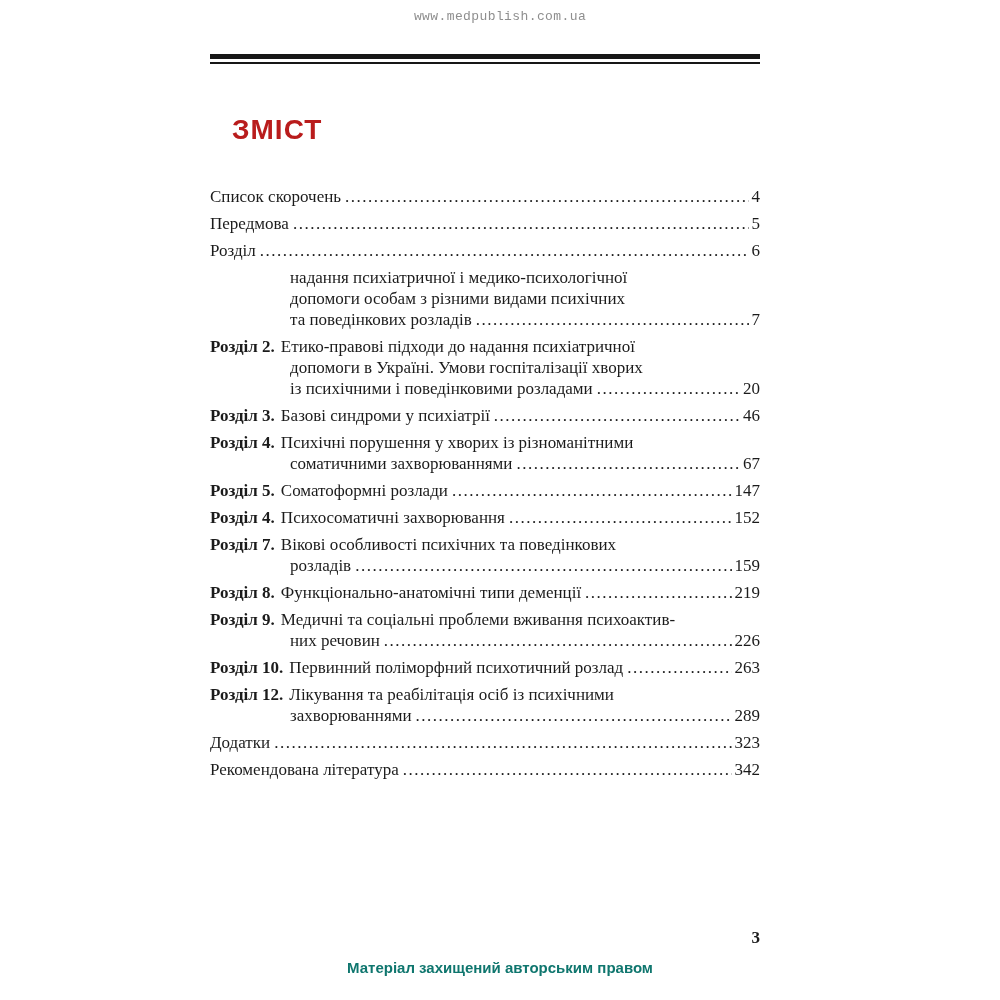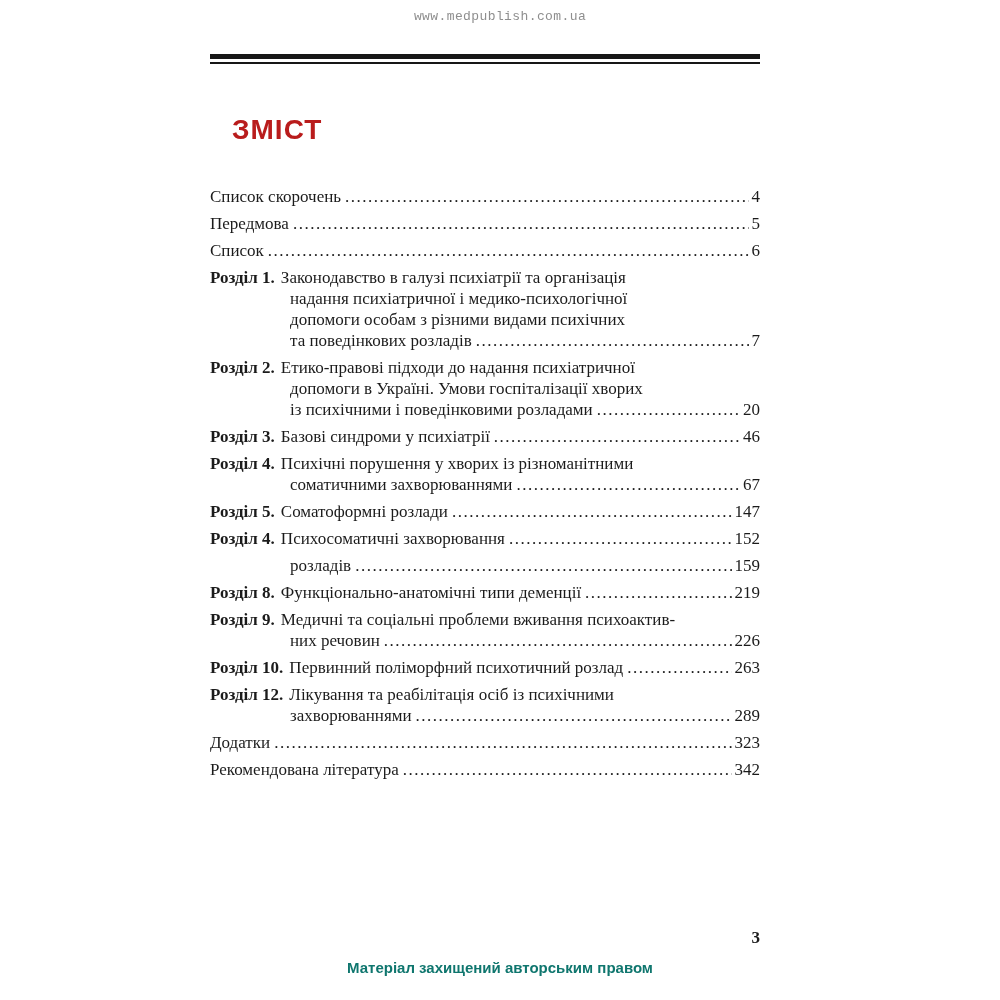--- a/index.html
+++ b/index.html
@@ -109,30 +109,26 @@
         </div>
         <div class="entry">
           <div class="line">
             <span class="text">Передмова</span>
             <span class="leader"></span>
             <span class="pagenum">5</span>
           </div>
         </div>
         <div class="entry">
           <div class="line">
-            <span class="text">Список</span>
+            <span class="text">Розділ</span>
             <span class="leader"></span>
             <span class="pagenum">6</span>
           </div>
         </div>
         <div class="entry">
-          <div class="line">
-            <span class="label">Розділ 1.</span>
-            <span class="text">Законодавство в галузі психіатрії та організація</span>
-          </div>
           <div class="line indent">
             <span class="text">надання психіатричної і медико-психологічної</span>
           </div>
           <div class="line indent">
             <span class="text">допомоги особам з різними видами психічних</span>
           </div>
           <div class="line indent">
             <span class="text">та поведінкових розладів</span>
             <span class="leader"></span>
             <span class="pagenum">7</span>
@@ -181,20 +177,24 @@
         </div>
         <div class="entry">
           <div class="line">
             <span class="label">Розділ 4.</span>
             <span class="text">Психосоматичні захворювання</span>
             <span class="leader"></span>
             <span class="pagenum">152</span>
           </div>
         </div>
         <div class="entry">
+          <div class="line">
+            <span class="label">Розділ 7.</span>
+            <span class="text">Вікові особливості психічних та поведінкових</span>
+          </div>
           <div class="line indent">
             <span class="text">розладів</span>
             <span class="leader"></span>
             <span class="pagenum">159</span>
           </div>
         </div>
         <div class="entry">
           <div class="line">
             <span class="label">Розділ 8.</span>
             <span class="text">Функціонально-анатомічні типи деменції</span>

